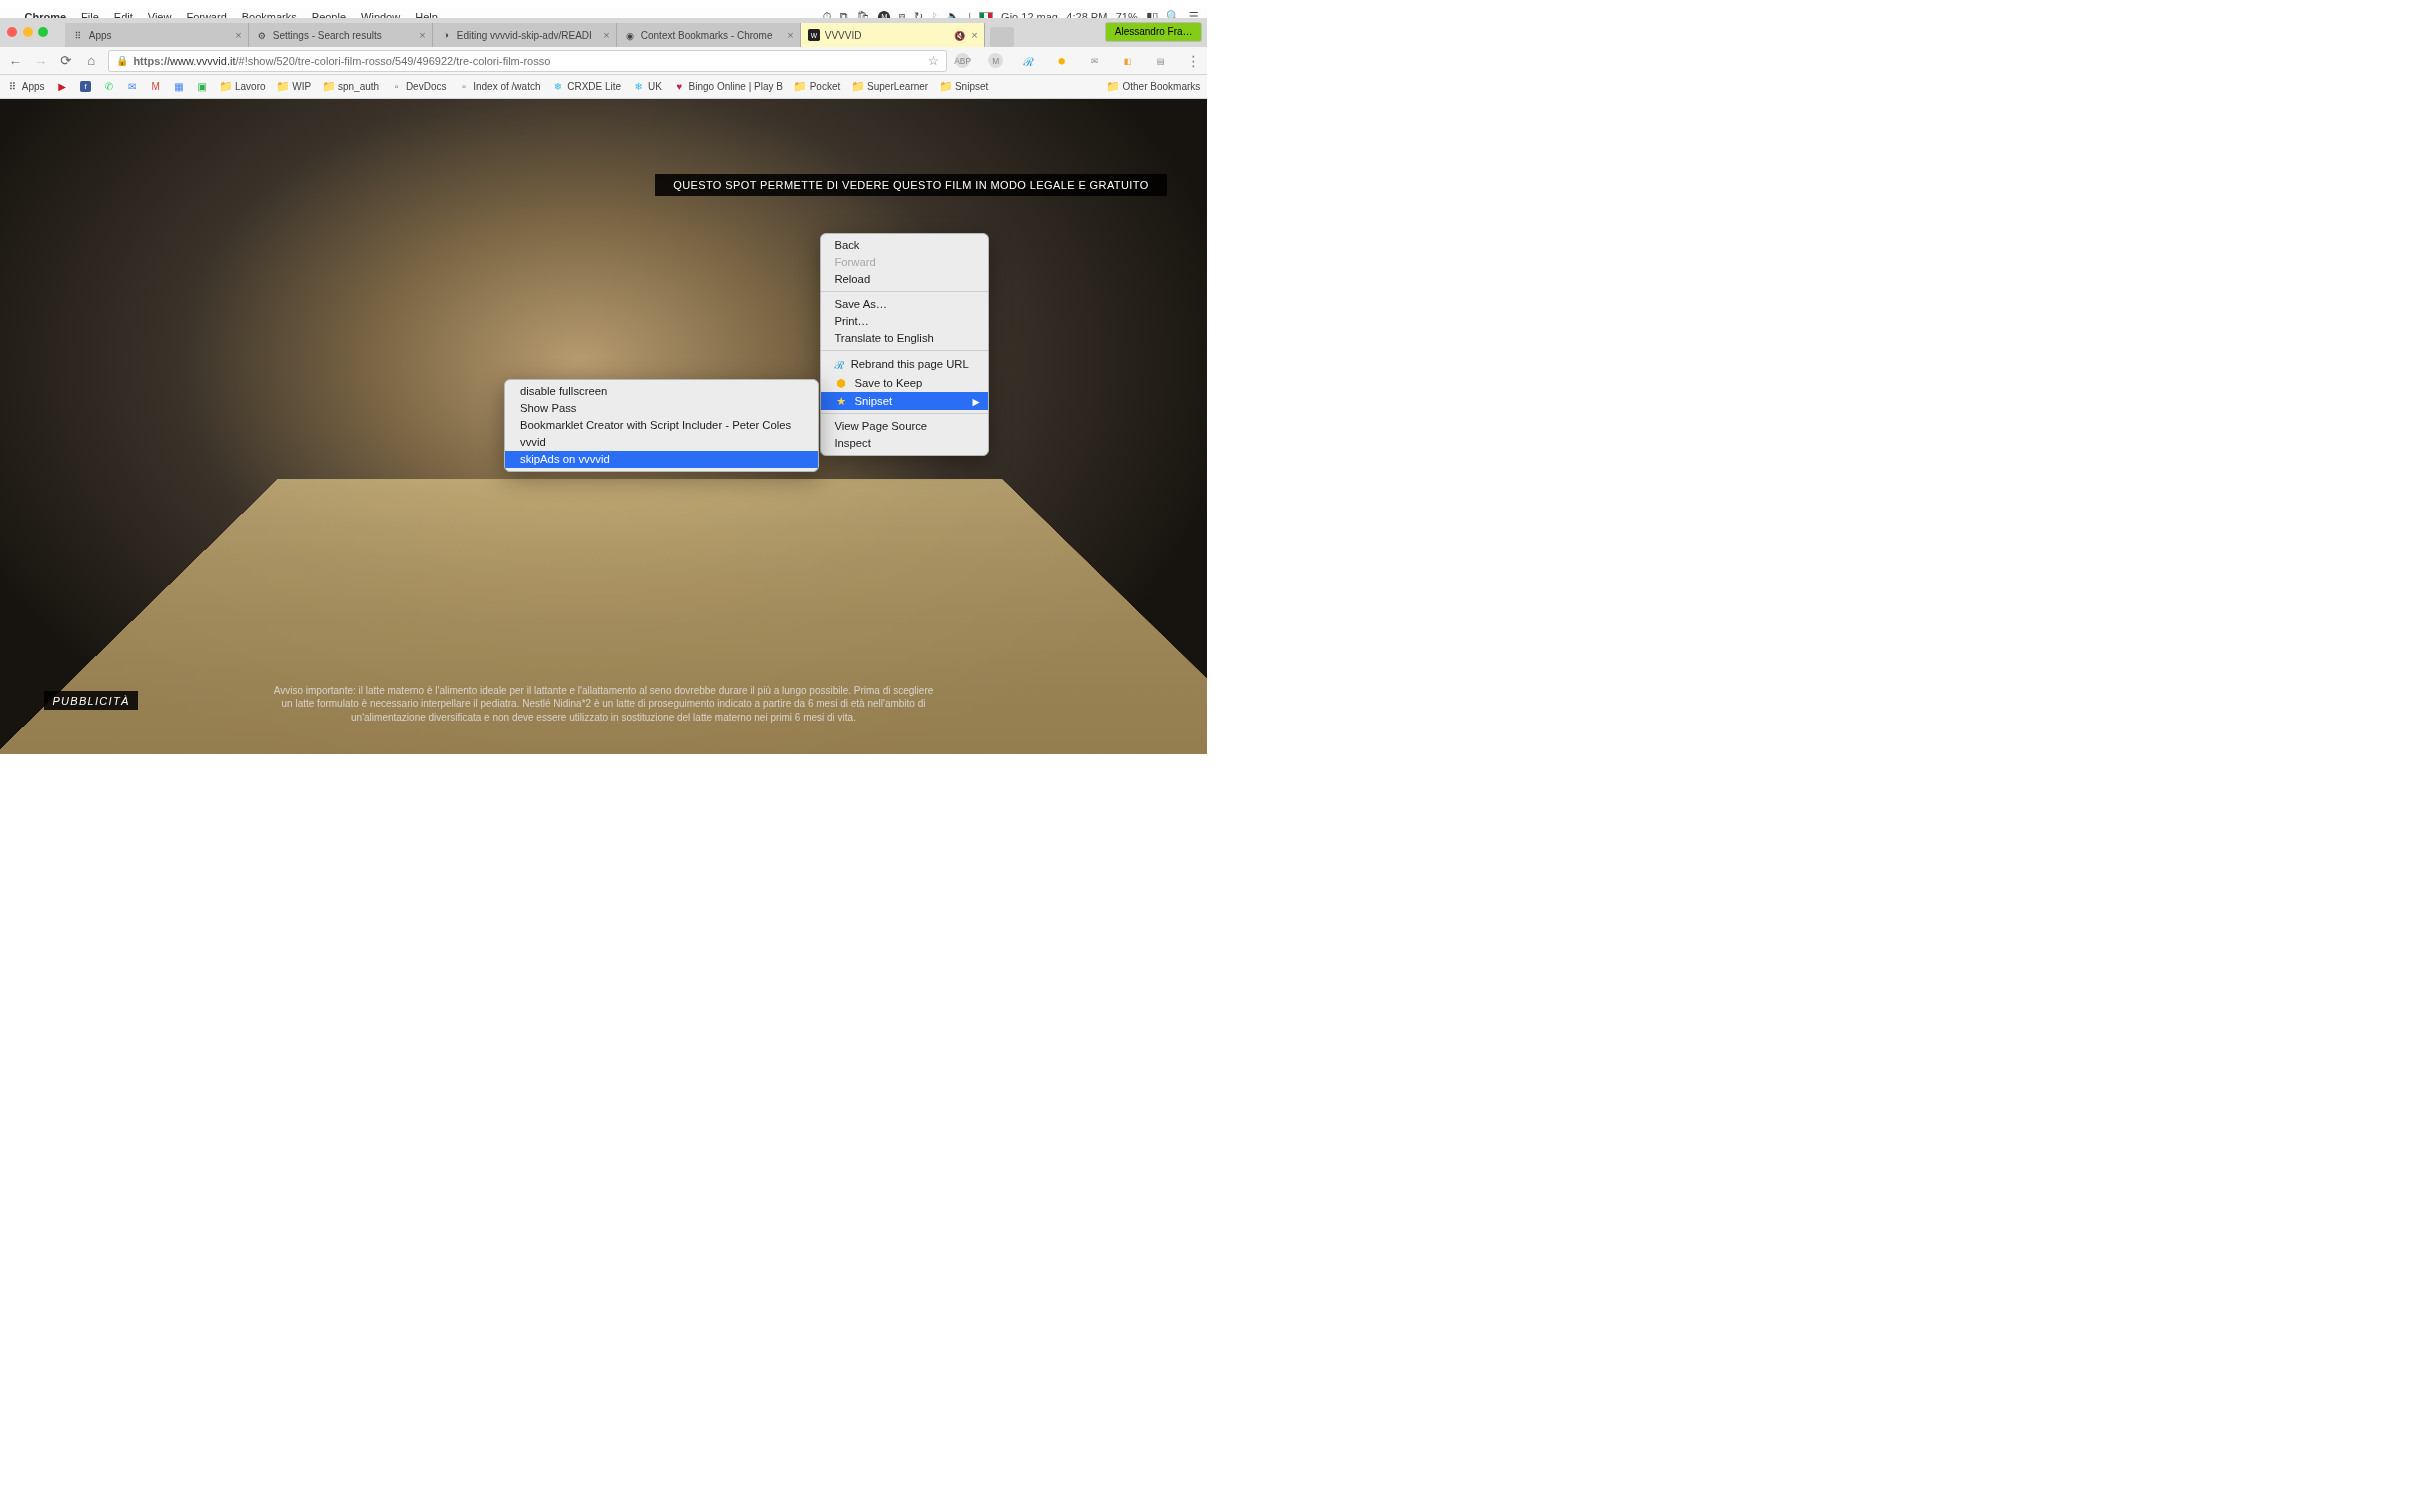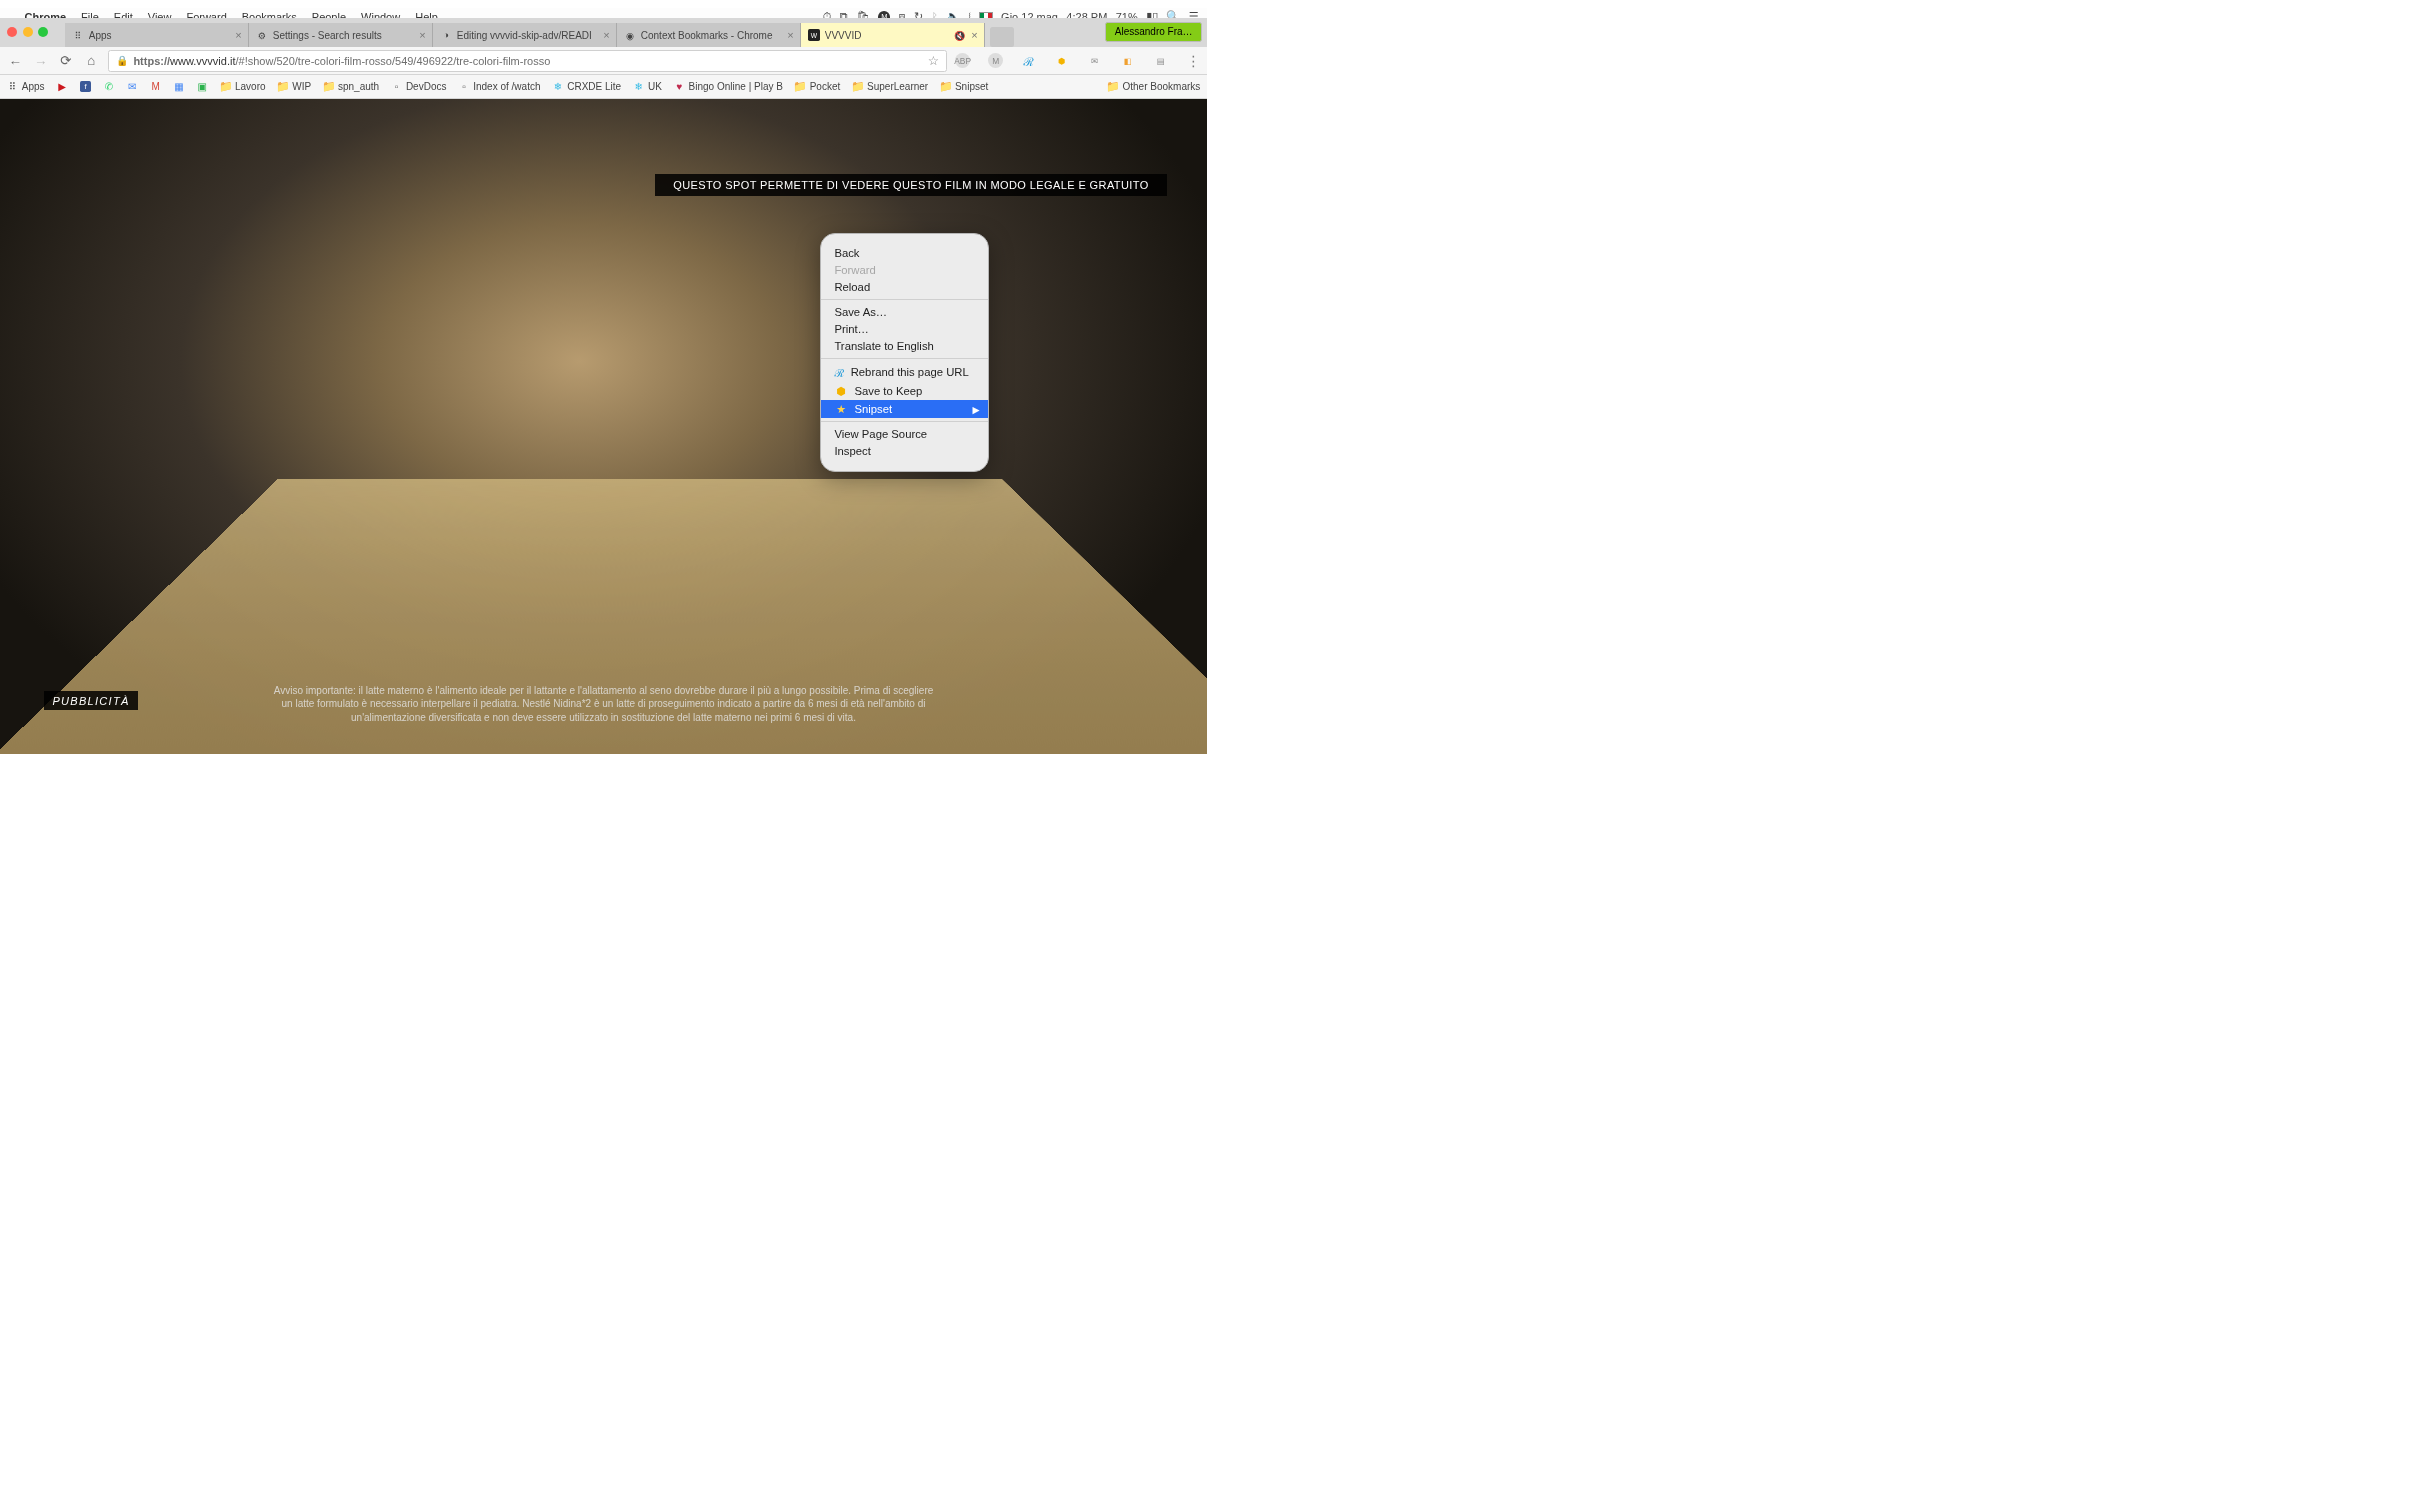--- a/index.html
+++ b/index.html
@@ -52,21 +52,21 @@
 
 
 .page { flex:1; background:#000; position:relative; overflow:hidden; }
 .video { position:absolute; inset:0; background:radial-gradient(ellipse 55% 70% at 48% 40%, #b79b6f 0%, #7d6846 30%, #3b332a 60%, #17140f 100%); filter:blur(0.3px); }
 .video::after { content:""; position:absolute; left:23%; right:17%; bottom:0; height:42%; background:linear-gradient(#c9b17a,#a98e59); transform:perspective(503px) rotateX(55deg); transform-origin:top; opacity:0.85; }
 .banner-top { position:absolute; top:75px; right:40px; background:rgba(0,0,0,0.85); color:#fff; font-size:11px; letter-spacing:0.4px; padding:5px 18.4px; white-space:nowrap; }
 .pub-badge { position:absolute; left:44px; bottom:44px; background:rgba(0,0,0,0.85); color:#fff; font-size:11px; font-style:italic; letter-spacing:1.3px; padding:3.4px 8.4px; }
 .disclaimer { position:absolute; left:50%; transform:translateX(-50%); bottom:30px; width:670px; color:#e6e6e6; font-size:10px; line-height:1.35; text-align:center; opacity:0.8; }
 
 
-.ctxmenu { position:absolute; background:#ececec; border:0.8px solid #b6b6b6; border-radius:15px; box-shadow:0 6.7px 23.5px rgba(0,0,0,0.35); padding:11px 0; font-size:11.3px; color:#222; }
+.ctxmenu { position:absolute; background:#ececec; border:0.8px solid #b6b6b6; border-radius:6px; box-shadow:0 6.7px 23.5px rgba(0,0,0,0.35); padding:3px 0; font-size:11.3px; color:#222; }
 .ctxmenu .row { padding:2.5px 23.5px 2.5px 13.4px; display:flex; align-items:center; gap:6.7px; white-space:nowrap; cursor:default; position:relative; }
 .ctxmenu .row.sel { background:#2a6ef5; color:#fff; }
 .ctxmenu .row.dis { color:#a7a7a7; }
 .ctxmenu .sep { height:0.8px; background:#cfcfcf; margin:3.4px 0; }
 .ctxmenu .row .arrow { position:absolute; right:8.4px; font-size:9.2px; }
 .ctxmenu .row .pre { width:13.4px; display:flex; justify-content:center; font-size:11px; }
 .main-ctx { top:134px; left:820px; width:169px; }
 .sub-ctx { top:280px; left:504px; width:315px; }
 .sub-ctx .row { padding:2.5px 15px; }
 </style>
@@ -286,15 +286,22 @@
         </div>
       <div class="sep"></div>
       <div class="row">
           <span>View Page Source</span>
         </div>
       <div class="row">
           <span>Inspect</span>
         </div>
     </div>
 
+    <div class="ctxmenu sub-ctx">
+      <div class="row">disable fullscreen</div>
+      <div class="row">Show Pass</div>
+      <div class="row">Bookmarklet Creator with Script Includer - Peter Coles</div>
+      <div class="row">vvvid</div>
+      <div class="row sel">skipAds on vvvvid</div>
+    </div>
   </div>
 </div>
 
 
 </body></html>

